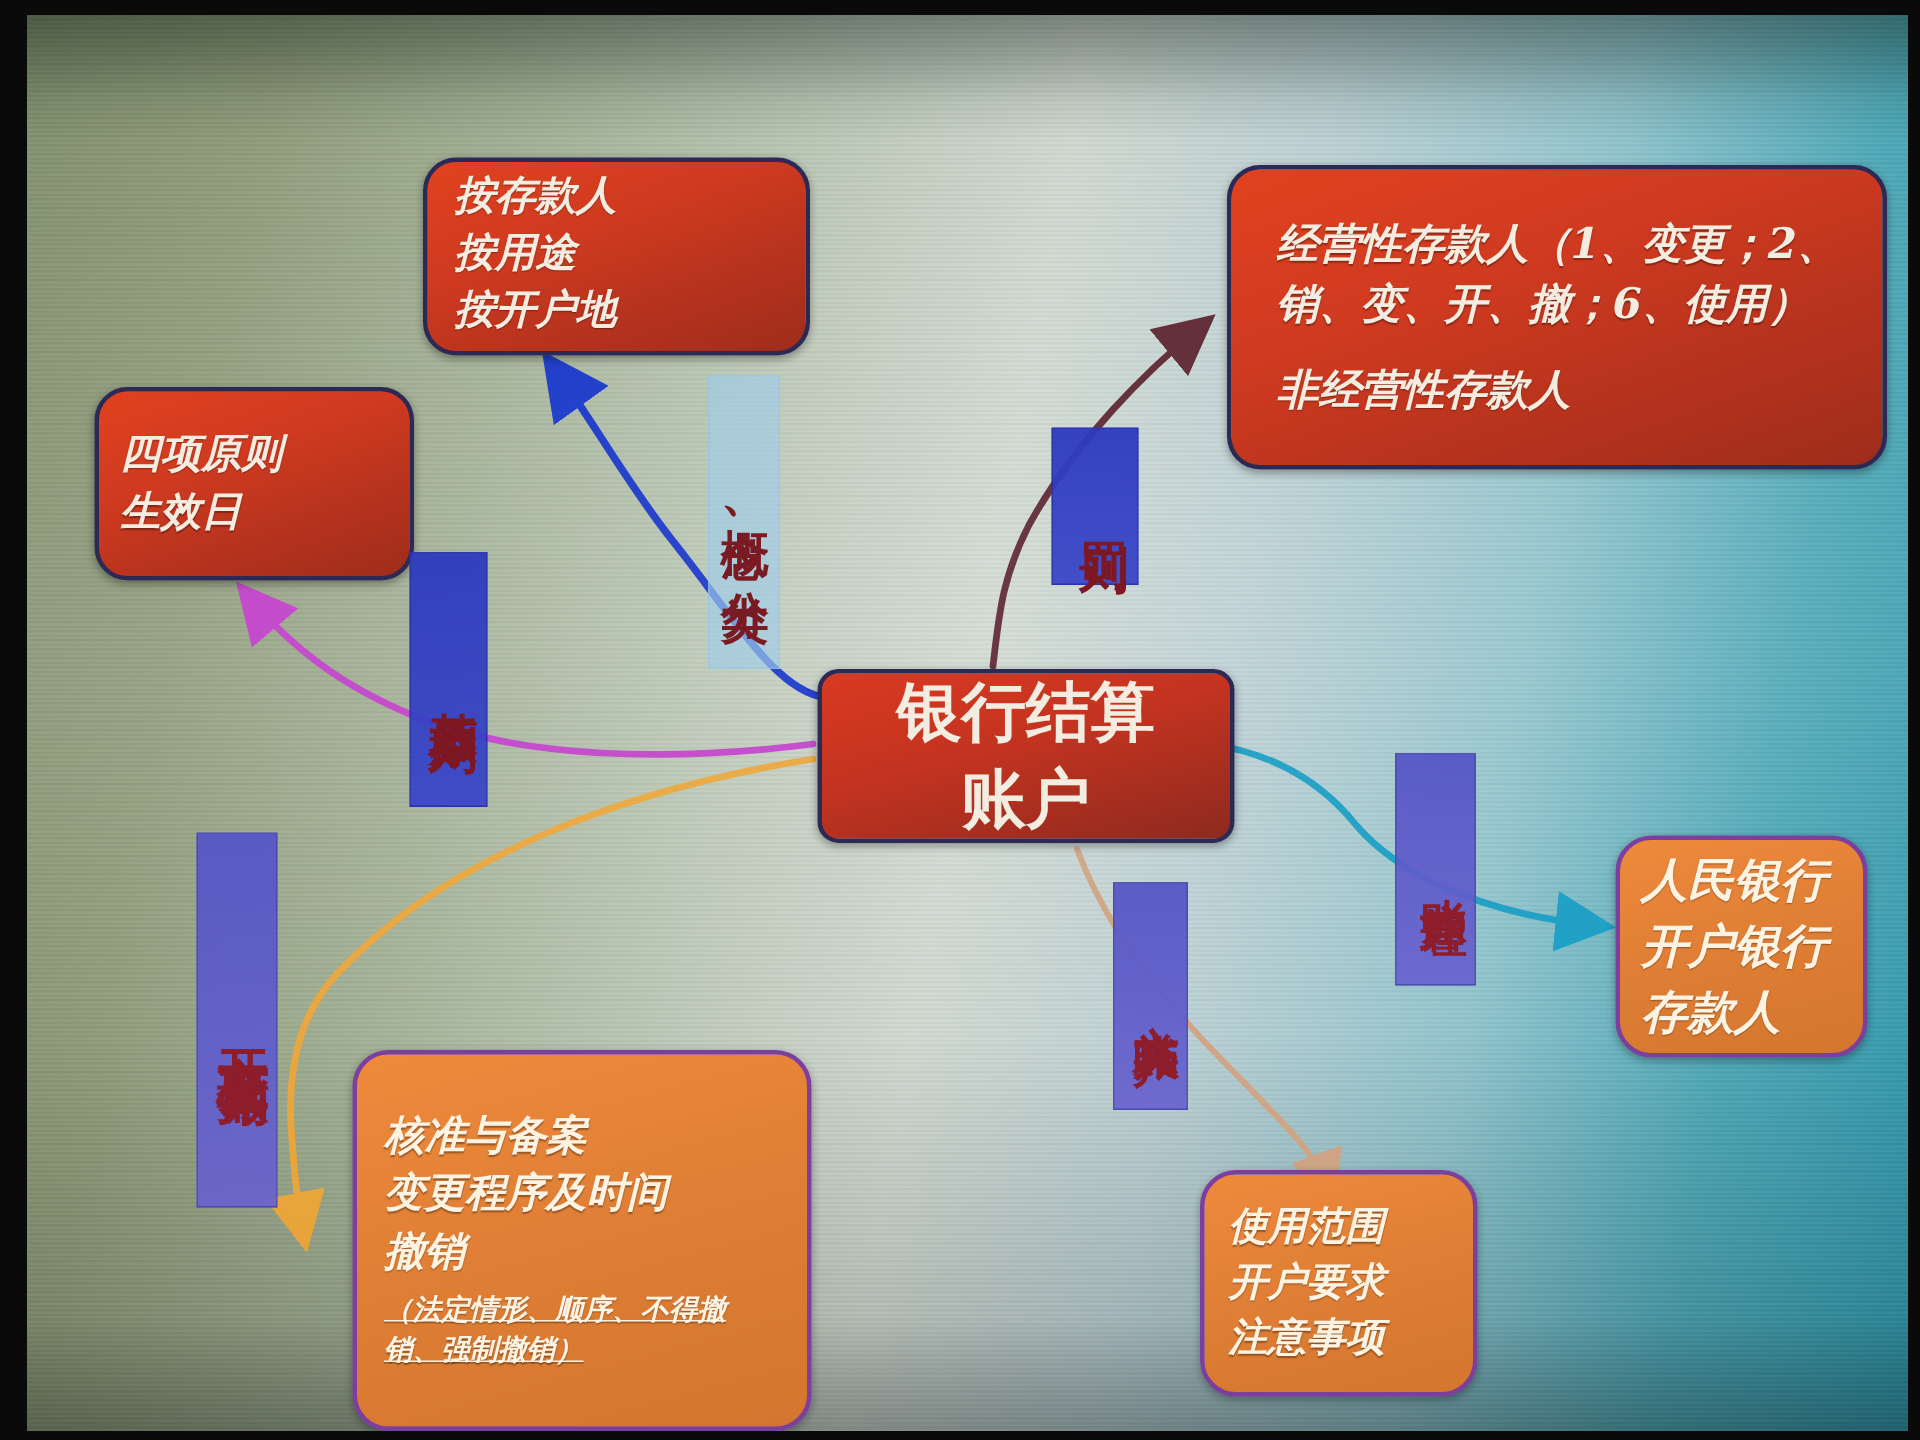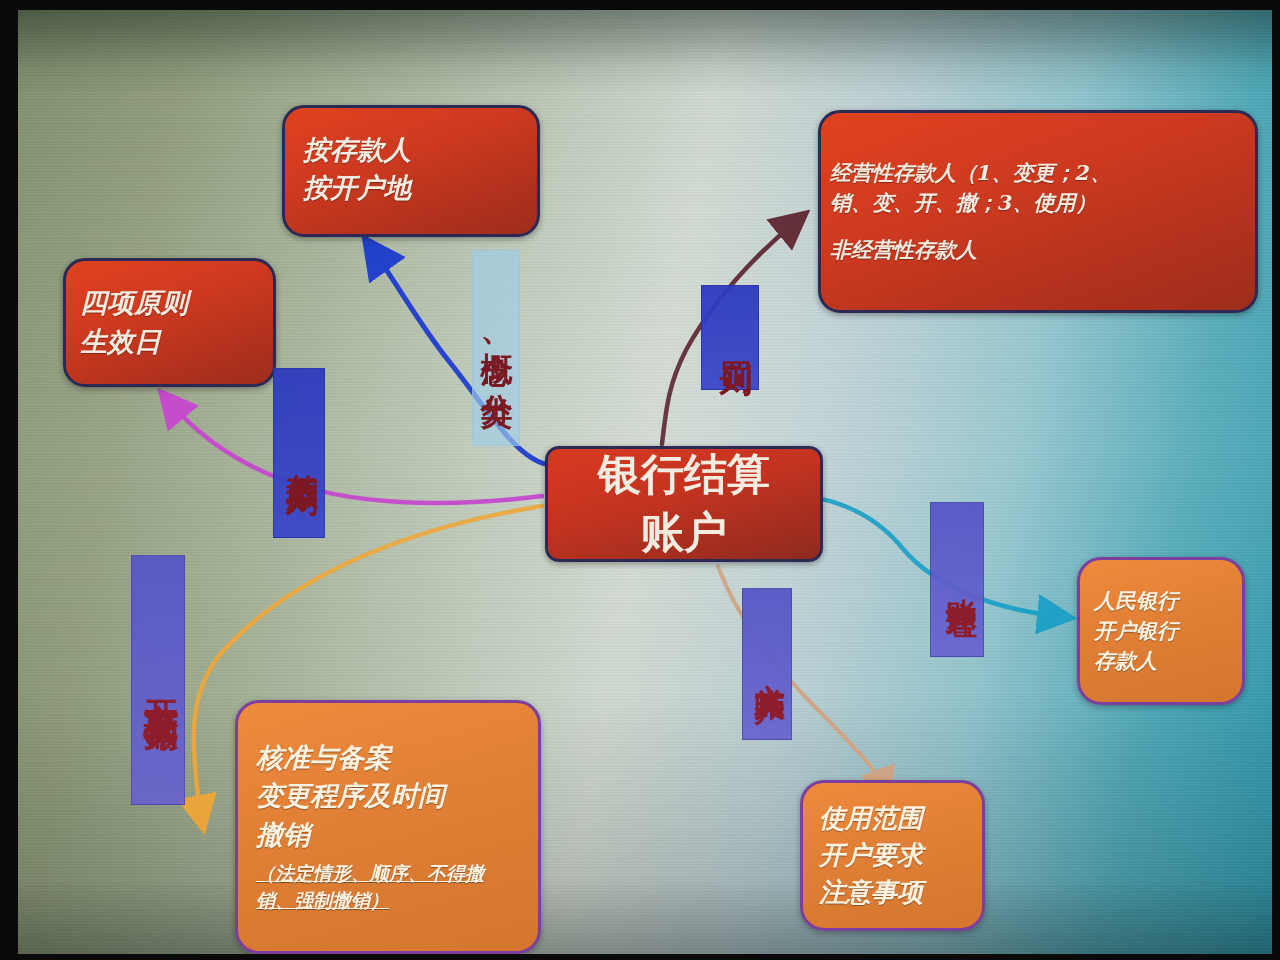--- a/index.html
+++ b/index.html
@@ -96,25 +96,25 @@
     line-height:1.42;
   }
   .hand .ln{display:block;white-space:nowrap;}
   .kai{
     font-family:"DejaVu Sans","Liberation Sans",sans-serif;
     font-weight:700;
   }
 
   
   #n-classify   {left:264px;top:95px;  width:258px;height:132px;padding:6px 10px 10px 18px;font-size:27px;}
-  #n-depositor  {left:800px;top:100px; width:440px;height:203px;padding:14px 9px;font-size:21px;}
+  #n-depositor  {left:800px;top:100px; width:440px;height:203px;padding:14px 30px;font-size:28px;}
   #n-principle  {left:45px; top:248px; width:213px;height:129px;padding:8px 14px;font-size:27px;}
   #n-center     {left:527px;top:436px; width:278px;height:116px;padding:4px 10px;
                  font-size:43px;text-align:center;}
-  #n-pboc       {left:1059px;top:547px;width:168px;height:148px;padding:8px 14px;font-size:21px;}
+  #n-pboc       {left:1059px;top:547px;width:168px;height:148px;padding:8px 14px;font-size:31px;}
   #n-approve    {left:197px;top:690px; width:306px;height:254px;padding:14px 18px;font-size:27px;margin-left:20px;}
   #n-scope      {left:782px;top:770px; width:185px;height:151px;padding:8px 16px;font-size:26px;}
   .sub{font-size:19px;line-height:1.45;display:block;margin-top:6px;text-decoration:underline;}
 
   #c-concept {left:454px;top:240px;width:48px; height:196px;font-size:32px;padding-top:6px;}
   #c-basic   {left:255px;top:358px;width:52px; height:170px;font-size:33px;padding-top:4px;}
   #c-penalty {left:683px;top:275px;width:58px; height:105px;font-size:33px;padding-top:2px;}
   #c-open    {left:113px;top:545px;width:54px; height:250px;font-size:35px;padding-top:4px;}
   #c-six     {left:724px;top:578px;width:50px; height:152px;font-size:31px;padding-top:2px;}
   #c-manage  {left:912px;top:492px;width:54px; height:155px;font-size:31px;padding-top:2px;}
@@ -156,26 +156,27 @@
       <path d="M524,496 C400,516 280,560 206,640 C182,666 174,700 176,740
                C178,772 180,792 184,812" fill="none" stroke="#e8a43a" stroke-width="4.5" stroke-linecap="round" marker-end="url(#ah-orange)"></path>
 
       <path d="M788,486 C830,492 862,510 886,540 C910,568 960,598 1046,607" fill="none" stroke="#1b9ec4" stroke-width="4.5" stroke-linecap="round" marker-end="url(#ah-teal)"></path>
 
       <path d="M700,556 C720,610 760,660 800,700 C835,736 860,760 868,782" fill="none" stroke="#cda383" stroke-width="4" stroke-linecap="round" marker-end="url(#ah-tan)"></path>
     </svg>
 
     <div class="node card-red hand" id="n-classify">
       <span class="ln">按存款人</span>
+      <span class="ln">按用途</span>
       <span class="ln">按开户地</span>
     </div>
 
     <div class="node card-red hand" id="n-depositor">
       <span class="ln">经营性存款人（1、变更；2、</span>
-      <span class="ln">销、变、开、撤；3、使用）</span>
+      <span class="ln">销、变、开、撤；6、使用）</span>
       <span class="ln" style="height:18px"></span>
       <span class="ln">非经营性存款人</span>
     </div>
 
     <div class="node card-red hand" id="n-principle">
       <span class="ln">四项原则</span>
       <span class="ln">生效日</span>
     </div>
 
     <div class="node card-red center kai" id="n-center">

